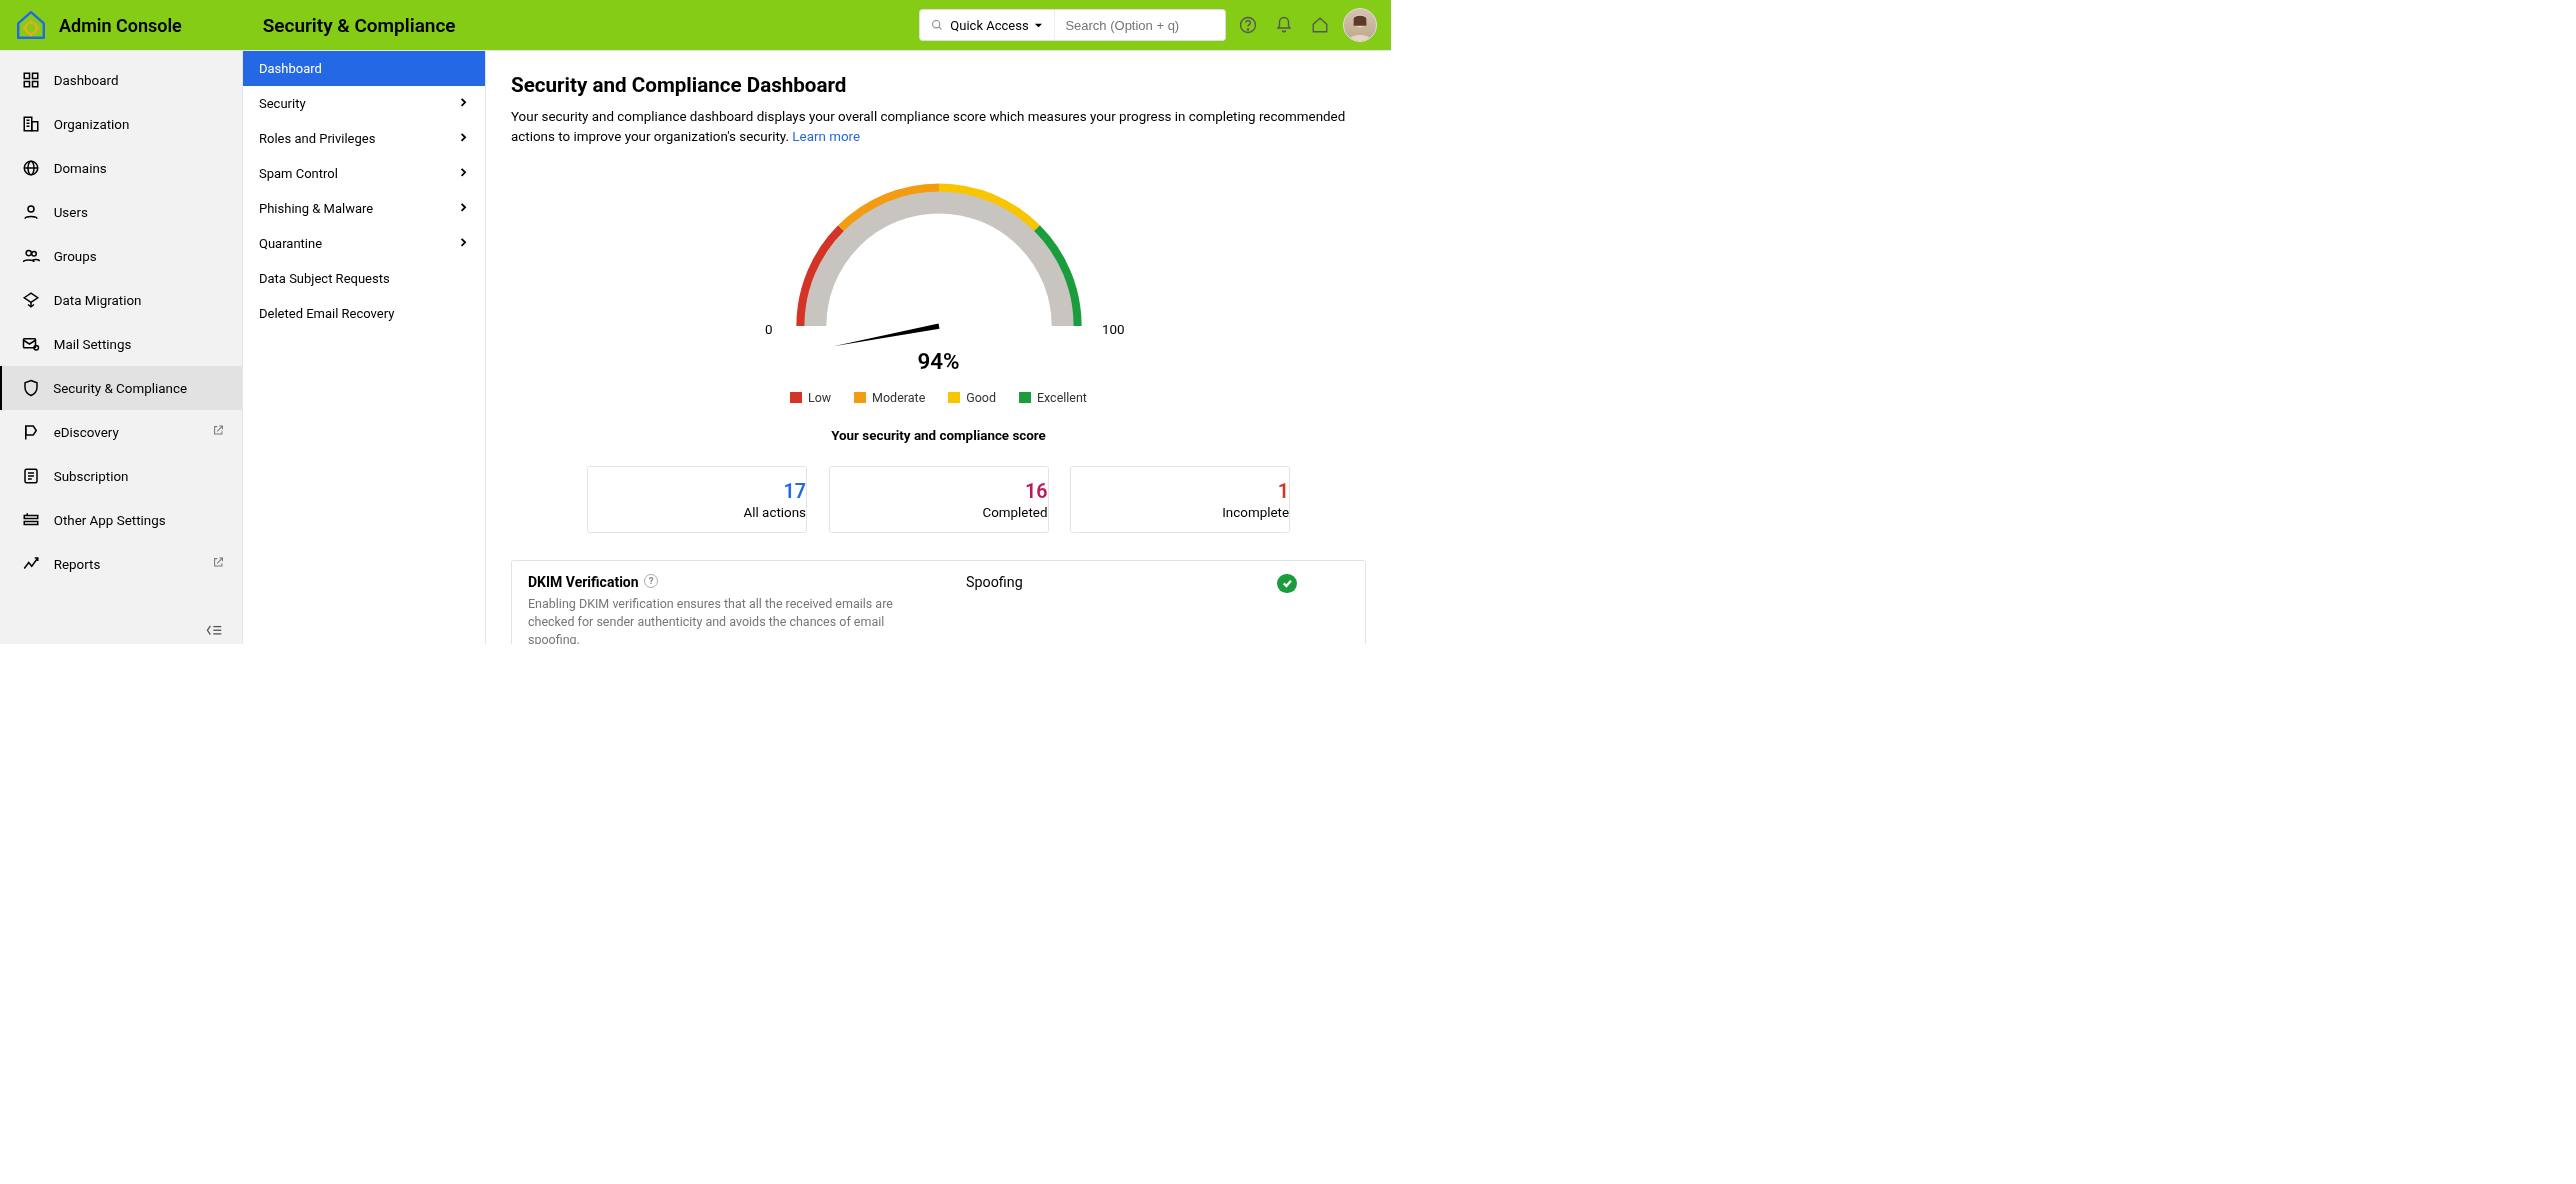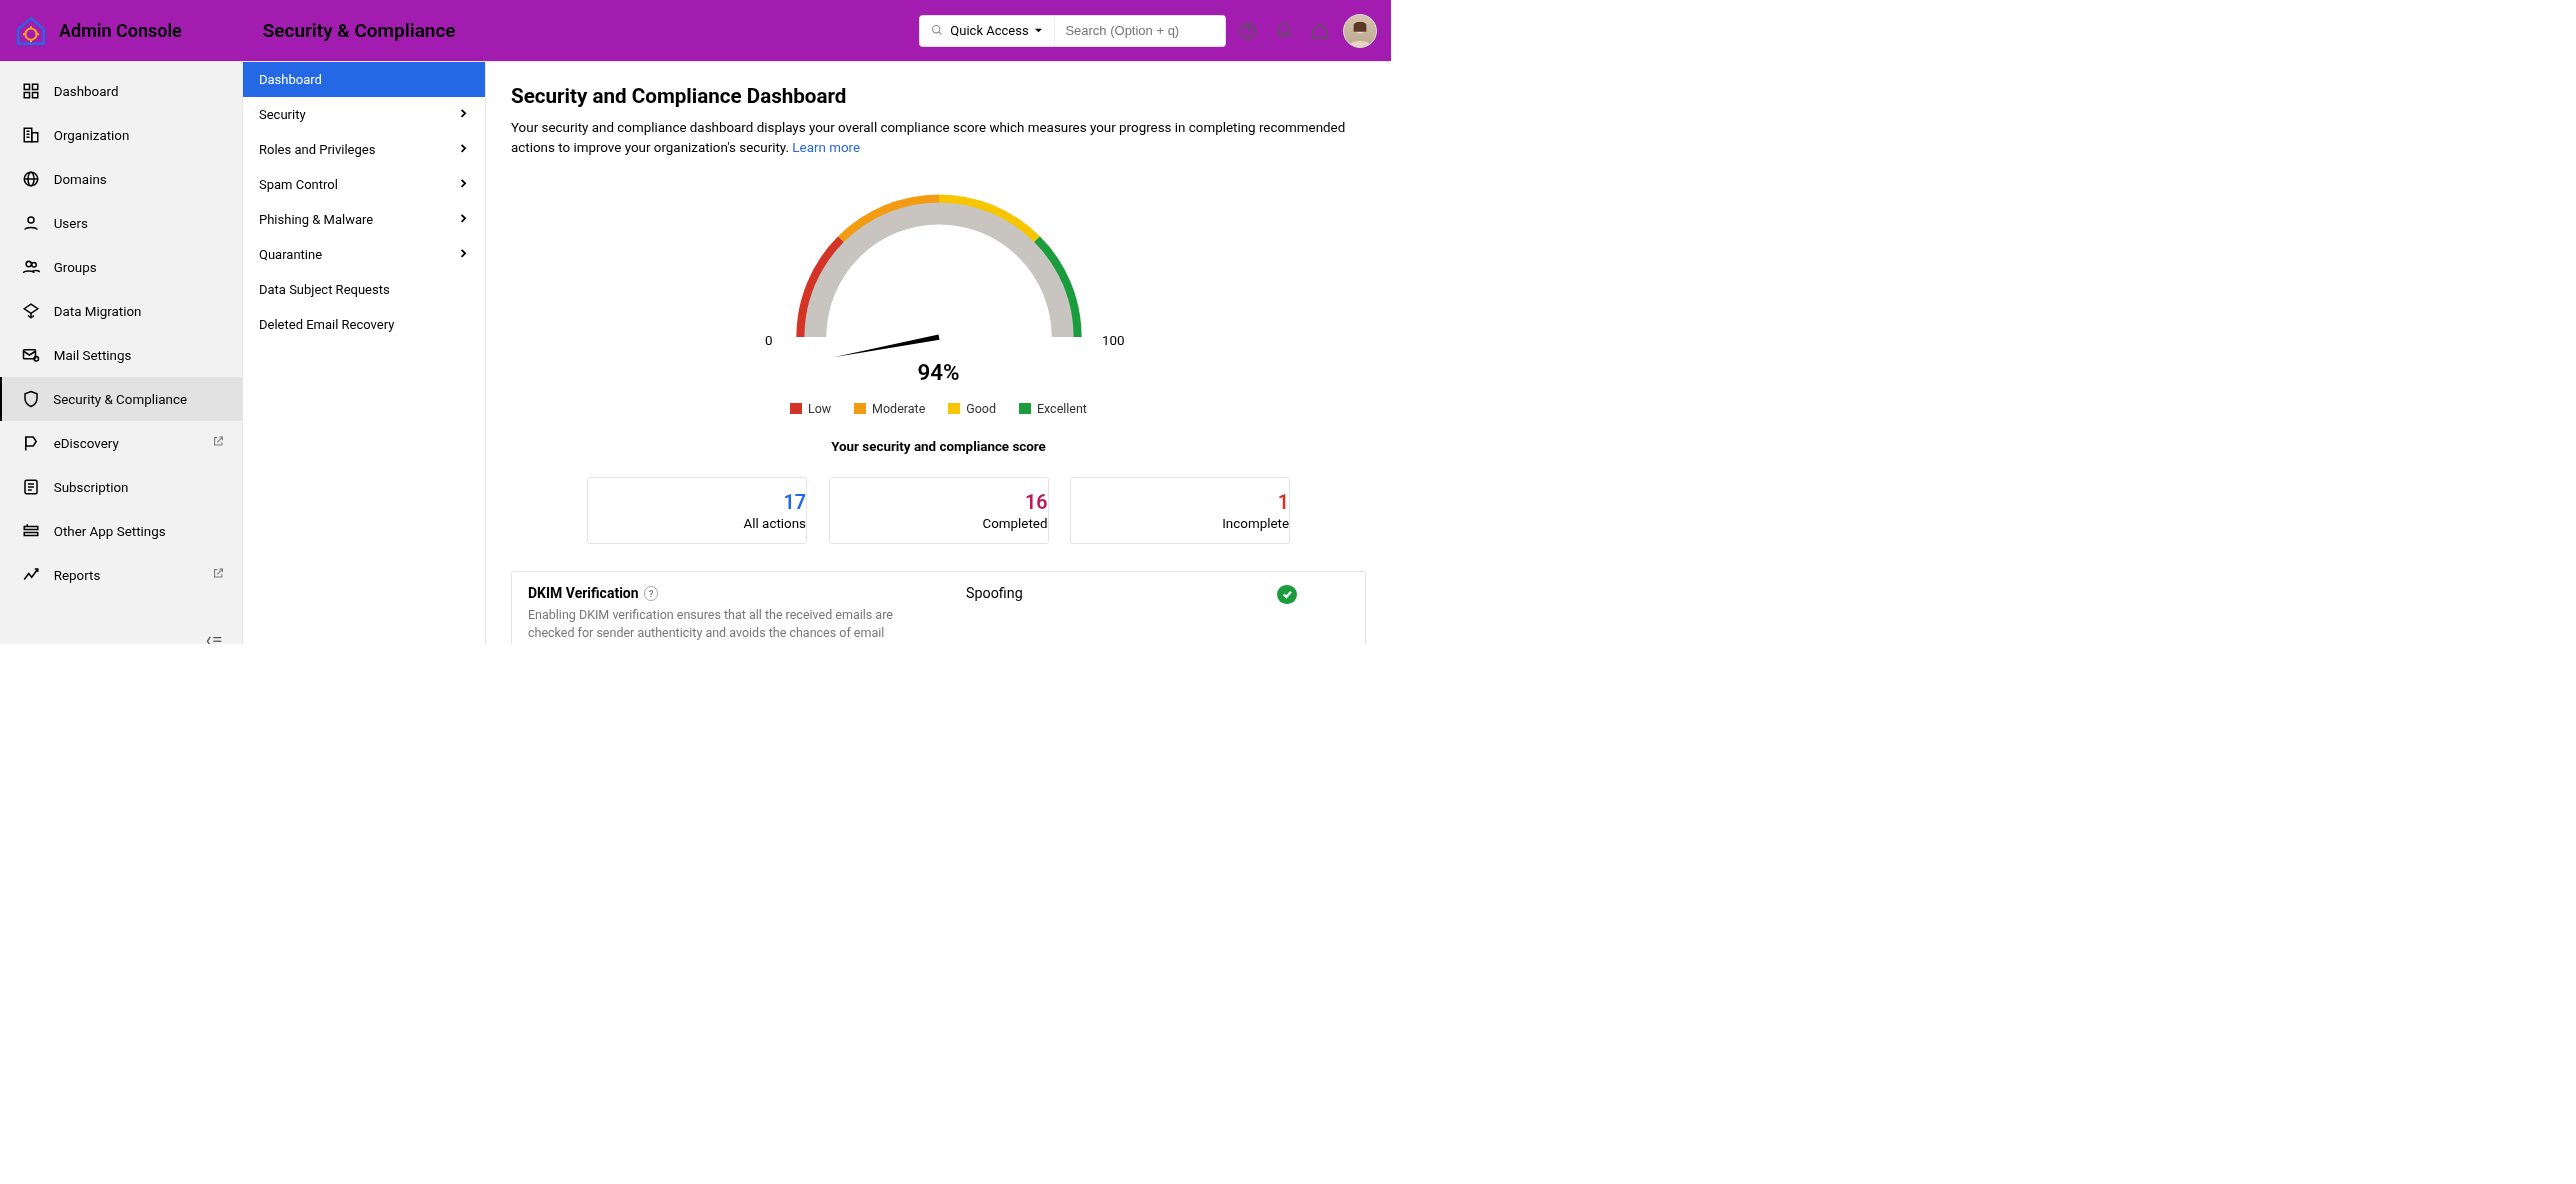--- a/index.html
+++ b/index.html
@@ -1,19 +1,19 @@
 <!DOCTYPE html>
 <html style="font-size:14.3px"><head>
 <meta charset="utf-8">
 <style>
 * { box-sizing: border-box; margin: 0; padding: 0; }
 body { font-family: -apple-system, BlinkMacSystemFont, "Segoe UI", Roboto, Arial, sans-serif; background: #fff; color: #000; width: 1391px; height: 644px; overflow: hidden; }
 
 
-.header { display: flex; align-items: center; height: 62px; border-bottom: 0.9px solid #e5e5e5; background: #a21caf; position: relative; z-index: 10; }
+.header { display: flex; align-items: center; height: 51px; border-bottom: 0.9px solid #e5e5e5; background: #84cc16; position: relative; z-index: 10; }
 .header-left { display: flex; align-items: center; padding-left: 14.3px; width: 243px; }
 .logo-box { width: 34px; height: 34px; display: flex; align-items: center; justify-content: center; }
 .app-title { font-size: 18px; font-weight: 600; margin-left: 10.7px; color: #000; }
 .header-page-title { font-size: 19px; font-weight: 600; color: #000; margin-left: 19.7px; }
 .header-right { margin-left: auto; display: flex; align-items: center; gap: 9px; padding-right: 14.3px; }
 .quick-access-search { display: flex; align-items: center; border: 0.9px solid #ddd; border-radius: 3.6px; background: #fff; height: 32px; overflow: hidden; }
 .quick-access-btn { display: flex; align-items: center; gap: 5.4px; padding: 0 10.7px; height: 32px; font-size: 13px; color: #000; border-right: 0.9px solid #eee; cursor: pointer; }
 .quick-access-btn .search-mini { color:#888; margin-right:1.8px; }
 .search-input { border: none; outline: none; padding: 0 10.7px; height: 32px; width: 170px; font-size: 13px; background: #fff; }
 .header-icon { width: 27px; height: 27px; display: flex; align-items: center; justify-content: center; cursor: pointer; color: #555; }
@@ -66,21 +66,21 @@
 .stat-label { font-size: 13.4px; color:#000; margin-top:1.8px; }
 
 .table { border:0.9px solid #e3e3e3; border-radius:2.7px; overflow:hidden; }
 .thead { display:flex; background:#f5f5f5; border-bottom:0.9px solid #e3e3e3; font-weight:700; font-size:13.4px; }
 .th, .td { padding: 12.5px 16px; }
 .col-action { flex: 0 0 438px; }
 .col-threat { flex: 0 0 259px; }
 .col-status { flex: 1; text-align:center; }
 .th .sort-icon { margin-left: 3.6px; }
 .trow { display:flex; border-bottom:0.9px solid #eee; }
-.row-title { font-size:14px; font-weight:700; display:flex; align-items:flex-end; gap:5.4px; margin-bottom:5.4px; }
+.row-title { font-size:14px; font-weight:700; display:flex; align-items:flex-start; gap:5.4px; margin-bottom:5.4px; }
 .row-desc { font-size:12.5px; color:#777; line-height:1.45; }
 .status-badge { width:19.7px;height:19.7px;border-radius:50%;background:#1b9d3e;display:inline-flex;align-items:center;justify-content:center;color:#fff; margin:0 auto; }
 .held { width:14.3px;height:14.3px;border:0.9px solid #aaa;border-radius:50%;display:inline-flex;align-items:center;justify-content:center;color:#888;font-size:9.8px; cursor:pointer; }
 </style>
 </head>
 <body>
 
 <div class="header">
   <div class="header-left">
     <div class="logo-box">

